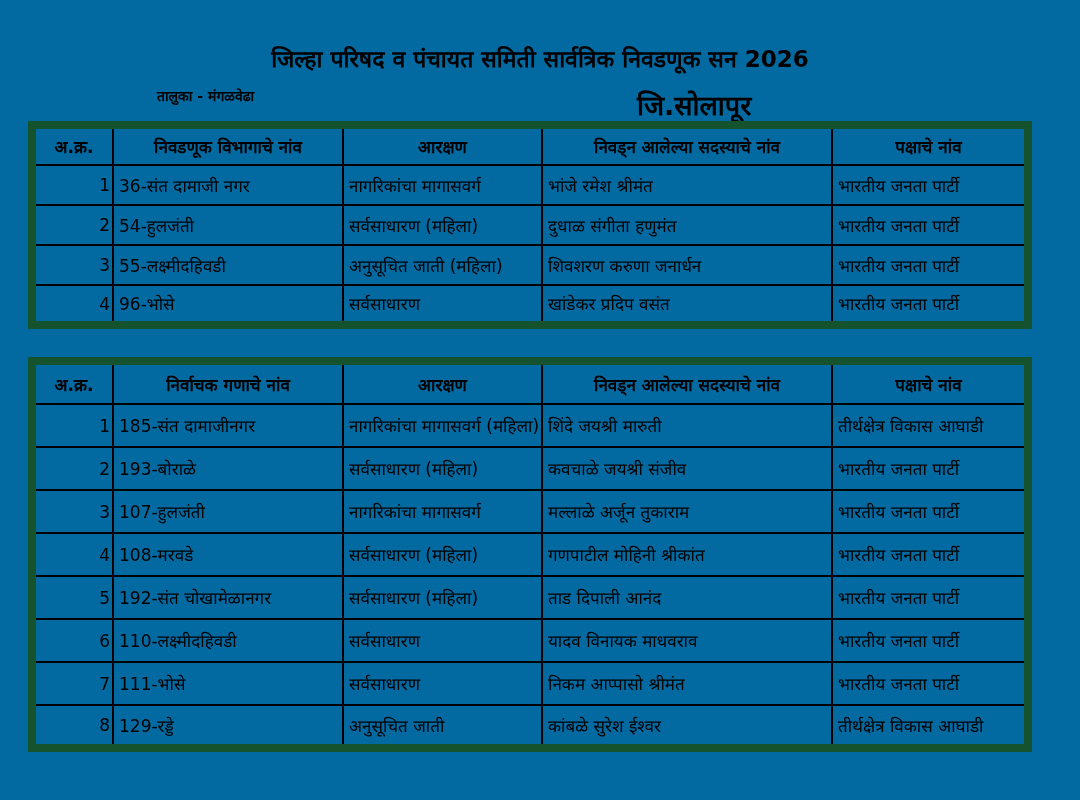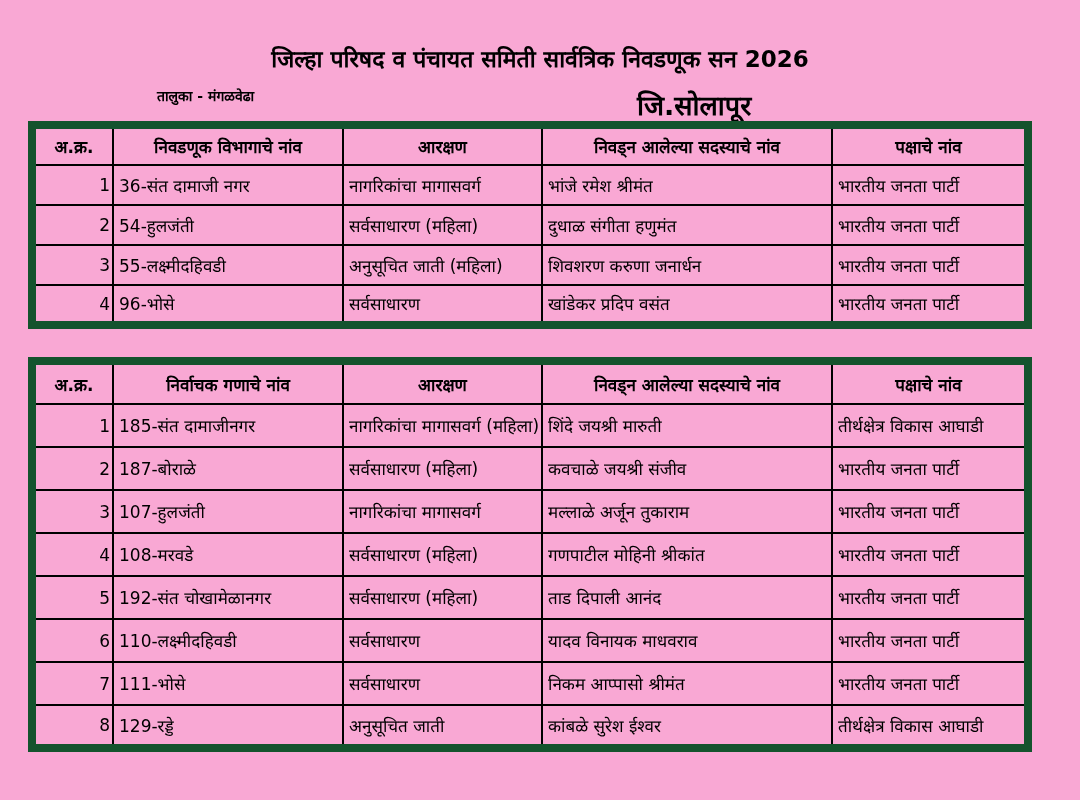--- a/index.html
+++ b/index.html
@@ -1,17 +1,17 @@
 <!DOCTYPE html>
 <html><head>
 <meta charset="utf-8">
 <style>
   html,body { margin:0; padding:0; background:#ffffff; }
   body { width:1080px; height:800px; font-family:"DejaVu Sans", sans-serif; color:#000; }
-  .page { position:relative; width:1080px; height:800px; background:#f9a8d4; }
+  .page { position:relative; width:1080px; height:800px; background:#0369a1; }
 
   .doc-title {
     position:absolute; top:42px; left:0; width:1080px;
     text-align:center; font-weight:bold; font-size:23px;
   }
   .sub-taluka {
     position:absolute; top:86px; left:157px;
     font-weight:bold; font-size:14px;
   }
   .sub-district {
@@ -121,21 +121,21 @@
     <tbody>
       <tr>
         <td class="col-sr">1</td>
         <td>185-संत दामाजीनगर</td>
         <td>नागरिकांचा मागासवर्ग (महिला)</td>
         <td>शिंदे जयश्री मारुती</td>
         <td>तीर्थक्षेत्र विकास आघाडी</td>
       </tr>
       <tr>
         <td class="col-sr">2</td>
-        <td>187-बोराळे</td>
+        <td>193-बोराळे</td>
         <td>सर्वसाधारण (महिला)</td>
         <td>कवचाळे जयश्री संजीव</td>
         <td>भारतीय जनता पार्टी</td>
       </tr>
       <tr>
         <td class="col-sr">3</td>
         <td>107-हुलजंती</td>
         <td>नागरिकांचा मागासवर्ग</td>
         <td>मल्लाळे अर्जून तुकाराम</td>
         <td>भारतीय जनता पार्टी</td>

